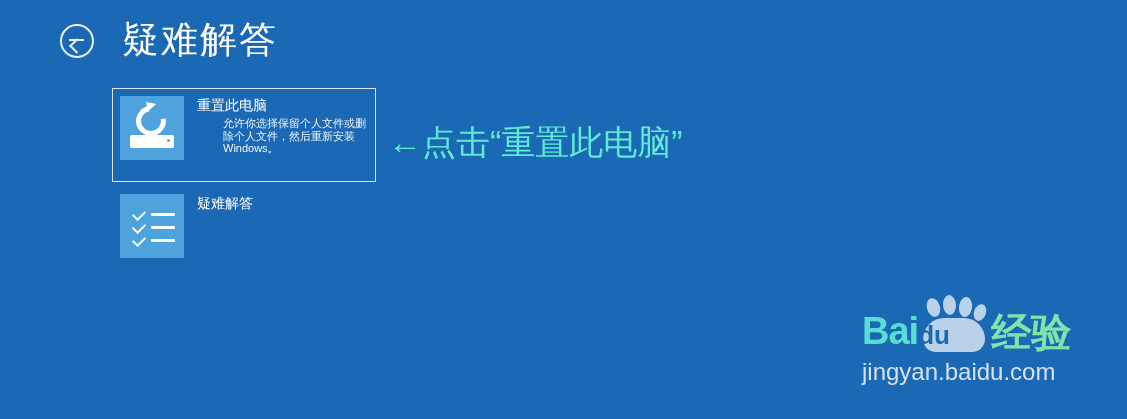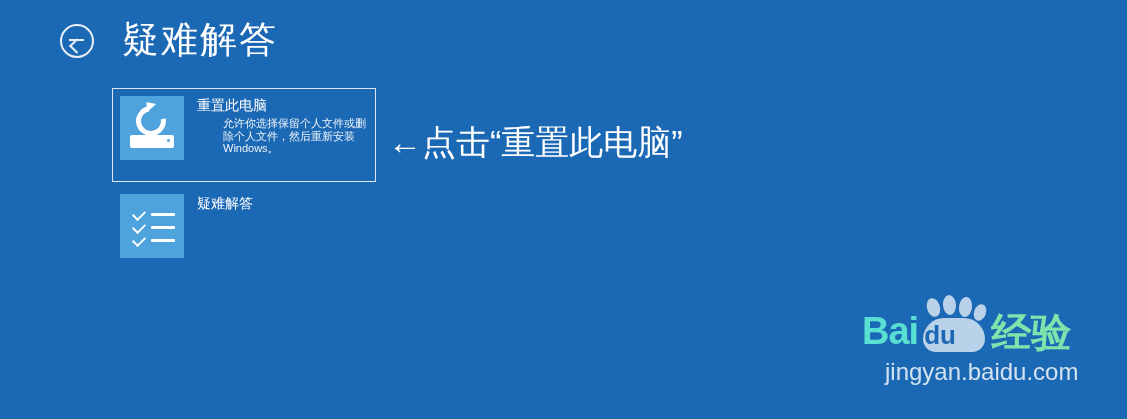--- a/index.html
+++ b/index.html
@@ -187,21 +187,21 @@
   }
   .r1 { top: 16px; }
   .r2 { top: 29px; }
   .r3 { top: 42px; }
 
   
   .annotation {
     position: absolute;
     left: 388px;
     top: 122px;
-    color: #ffffff;
+    color: #5eead4;
     font-size: 34px;
     line-height: 40px;
     white-space: nowrap;
     letter-spacing: 0px;
   }
 
   
   .watermark {
     position: absolute;
     left: 862px;
@@ -241,42 +241,41 @@
     position: absolute;
     left: 6px;
     top: 22px;
     width: 62px;
     height: 34px;
     background: #c8dcee;
     border-radius: 26px 26px 16px 16px;
   }
   .wm-du {
     position: absolute;
-    left: 7px;
+    left: 1px;
     top: 26px;
     color: #1b68b4;
     font-size: 26px;
     line-height: 26px;
     font-weight: 700;
   }
   .wm-jingyan {
     color: #86efac;
     font-size: 40px;
     line-height: 44px;
     font-weight: 700;
     margin-left: 2px;
     letter-spacing: 0px;
   }
   .wm-url {
     color: #e4edf6;
     font-size: 24px;
     line-height: 28px;
     margin-top: 4px;
     letter-spacing: 0px;
-    margin-left: 23px;
   }
 </style>
 </head>
 <body>
 
 <div class="screen">
 
   <div class="header">
     <div class="back-btn">
       <span class="arrow-shaft"></span>

